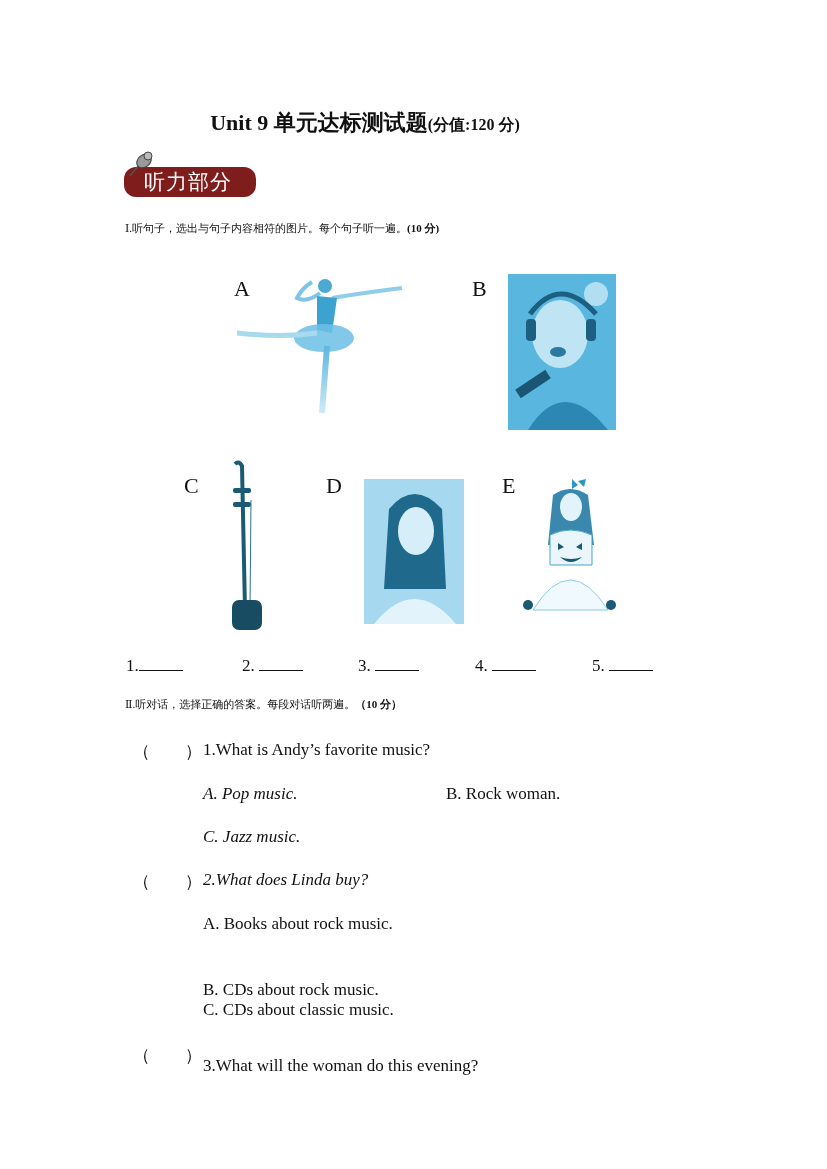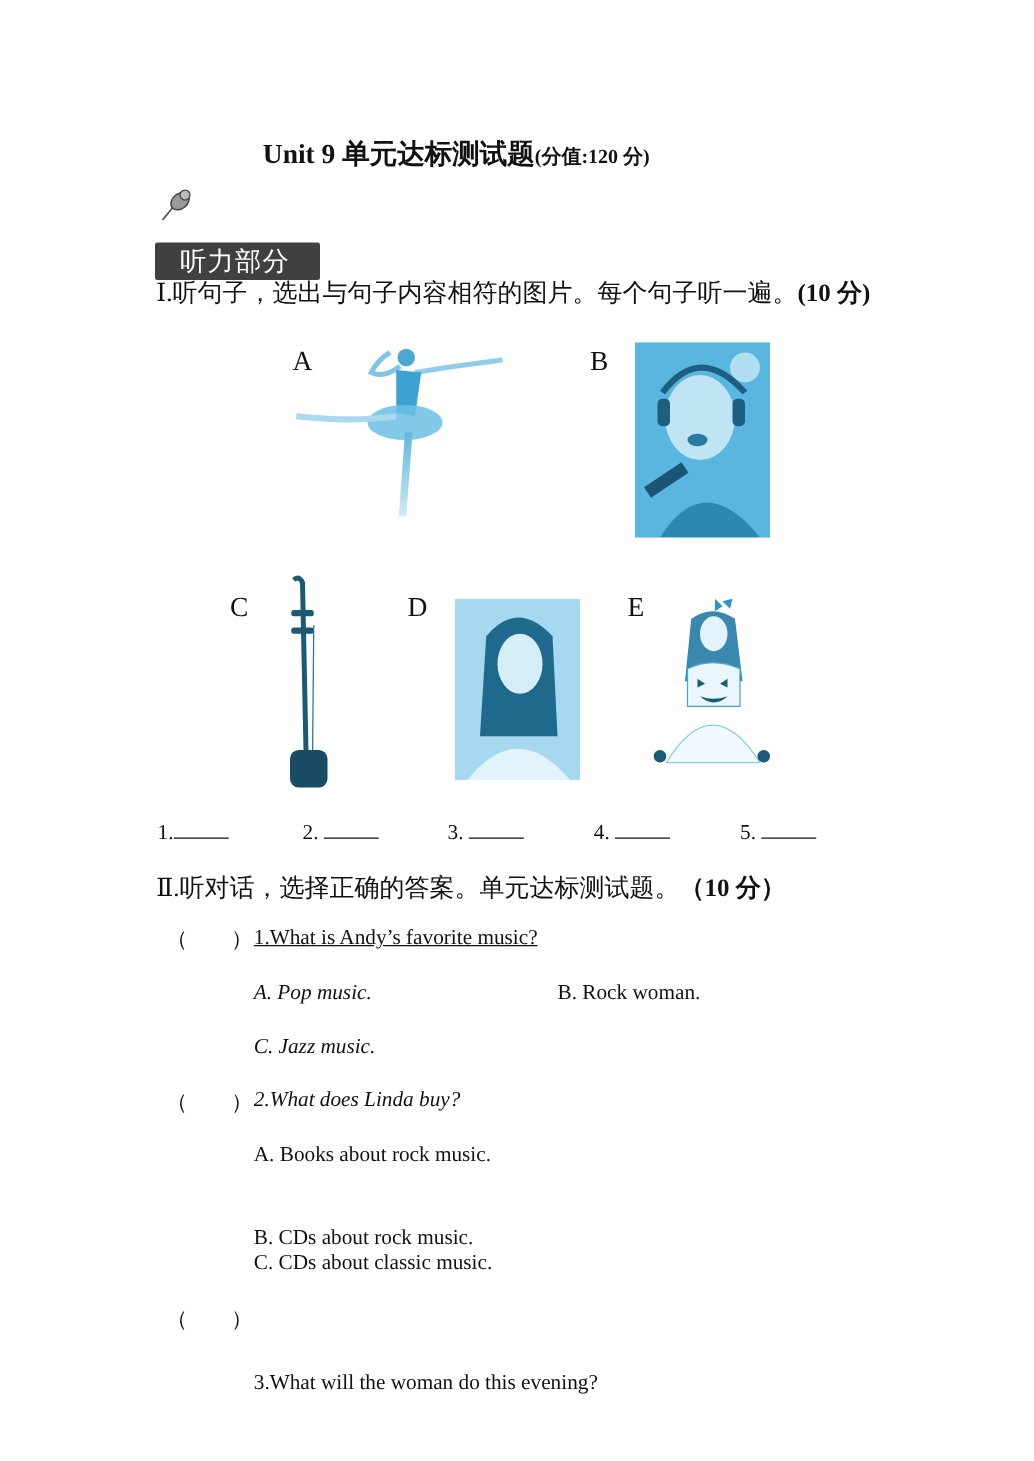--- a/index.html
+++ b/index.html
@@ -1,25 +1,25 @@
 <!DOCTYPE html>
 <html><head>
 <meta charset="utf-8">
 <style>
   html, body { margin: 0; padding: 0; background: #ffffff; }
   body { width: 827px; height: 1169px; position: relative; overflow: hidden;
          font-family: "Liberation Serif", "DejaVu Serif", serif; color: #111; }
   .abs { position: absolute; }
   .title { left: 0; width: 730px; top: 108px; text-align: center; font-weight: bold; font-size: 22px; }
   .title .sub { font-size: 16px; }
-  .badge { left: 124px; top: 167px; width: 132px; height: 30px; background: #404040; border-radius: 2px;
+  .badge { left: 124px; top: 167px; width: 132px; height: 30px; background: #7f1d1d; border-radius: 12px;
            color: #ffffff; font-family: "DejaVu Sans", sans-serif; font-size: 21px; line-height: 30px;
-           padding-left: 20px; box-sizing: border-box; letter-spacing: 1px; margin-top: 27px; }
+           padding-left: 20px; box-sizing: border-box; letter-spacing: 1px; }
   .pin { left: 126px; top: 150px; width: 30px; height: 28px; }
-  .sec { font-size: 20px; }
+  .sec { font-size: 11px; }
   .sec b { font-weight: bold; }
   .line { font-size: 17px; }
   .pic-letter { font-size: 22px; font-family: "Liberation Serif", serif; }
   .blank { display: inline-block; border-bottom: 1px solid #111; width: 44px; height: 14px; vertical-align: baseline; margin-left: 4px; }
   .pic { overflow: hidden; }
 </style>
 </head>
 <body>
 
 <div class="abs title">
@@ -106,35 +106,35 @@
   </svg>
 </div>
 
 <div class="abs line" style="left:126px; top:656px;"><span>1.</span><span class="blank" style="margin-left:0"></span></div>
 <div class="abs line" style="left:242px; top:656px;"><span>2.</span><span class="blank"></span></div>
 <div class="abs line" style="left:358px; top:656px;"><span>3.</span><span class="blank"></span></div>
 <div class="abs line" style="left:475px; top:656px;"><span>4.</span><span class="blank"></span></div>
 <div class="abs line" style="left:592px; top:656px;"><span>5.</span><span class="blank"></span></div>
 
 <div class="abs sec" style="left:125px; top:697px;">
-  <span>Ⅱ.听对话，选择正确的答案。单元达标测试题。</span><b>（10 分）</b>
+  <span>Ⅱ.听对话，选择正确的答案。每段对话听两遍。</span><b>（10 分）</b>
 </div>
 
 <div class="abs line" style="left:133px; top:740px;">（</div>
 <div class="abs line" style="left:140px; top:740px; width:48px; height:20px;"></div>
 <div class="abs line" style="left:185px; top:740px;">）</div>
-<div class="abs line" style="left:203px; top:740px;text-decoration:underline;">1.What is Andy’s favorite music?</div>
+<div class="abs line" style="left:203px; top:740px;">1.What is Andy’s favorite music?</div>
 <div class="abs line" style="left:203px; top:784px;font-style:italic;">A. Pop music.</div>
 <div class="abs line" style="left:446px; top:784px;">B. Rock woman.</div>
 <div class="abs line" style="left:203px; top:827px;font-style:italic;">C. Jazz music.</div>
 
 <div class="abs line" style="left:133px; top:870px;">（</div>
 <div class="abs line" style="left:140px; top:870px; width:48px; height:20px;"></div>
 <div class="abs line" style="left:185px; top:870px;">）</div>
 <div class="abs line" style="left:203px; top:870px;font-style:italic;">2.What does Linda buy?</div>
 <div class="abs line" style="left:203px; top:914px;">A. Books about rock music.</div>
 <div class="abs line" style="left:203px; top:980px;">B. CDs about rock music.</div>
 <div class="abs line" style="left:203px; top:1000px;">C. CDs about classic music.</div>
 
 <div class="abs line" style="left:133px; top:1044px;">（</div>
 <div class="abs line" style="left:140px; top:1044px; width:48px; height:20px;"></div>
 <div class="abs line" style="left:185px; top:1044px;">）</div>
-<div class="abs line" style="left:203px; top:1096px;text-align:center;">3.What will the woman do this evening?</div>
+<div class="abs line" style="left:203px; top:1056px;text-align:center;">3.What will the woman do this evening?</div>
 
 </body></html>

